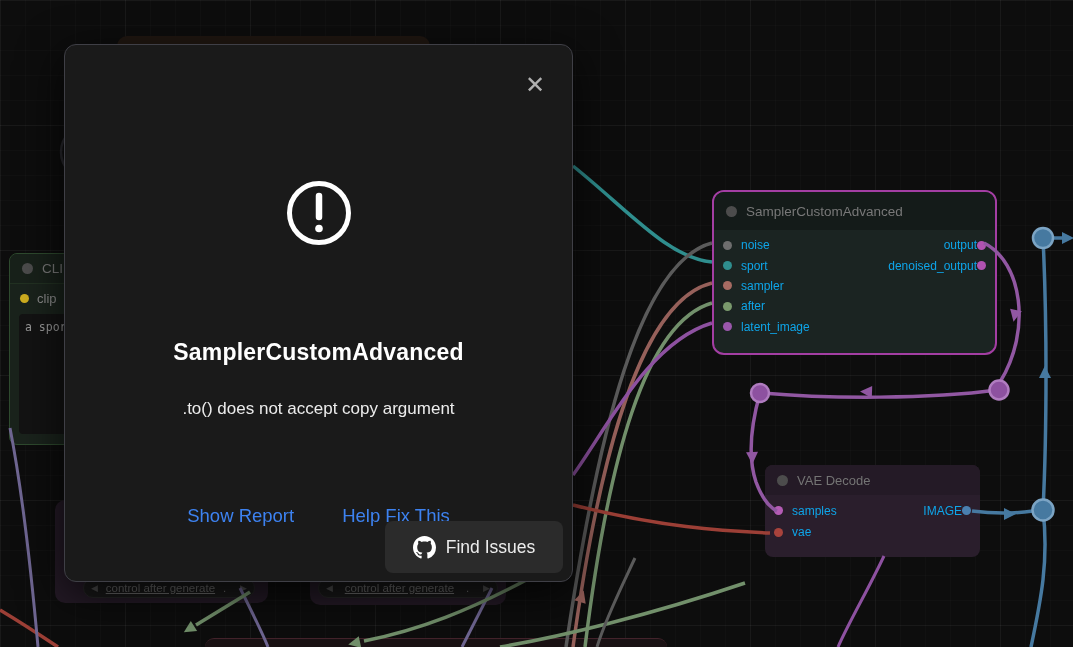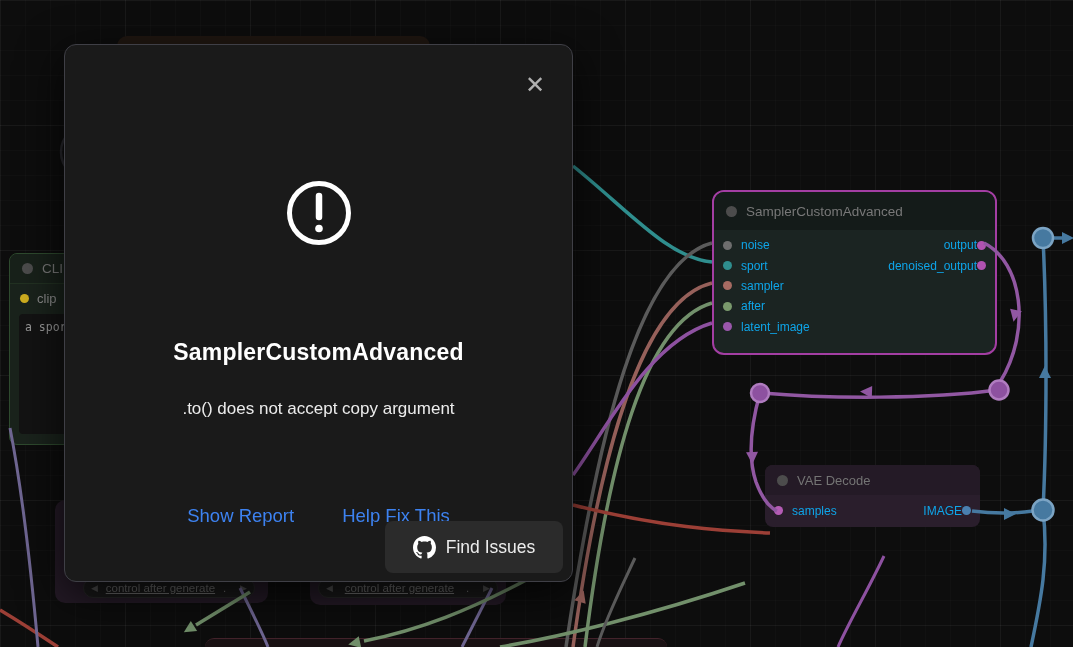--- a/index.html
+++ b/index.html
@@ -51,21 +51,21 @@
 
   #node-sampler { left:712px; top:190px; width:285px; height:165px; background:#1b2422; border:2px solid #a33ea3; border-radius:12px; overflow:hidden; }
   #node-sampler .node-header { height:38px; background:#141b19; }
   .ports { padding-top:5px; }
   .ports .row { display:flex; align-items:center; height:20.4px; padding:0 9px; }
   .ports .in { display:flex; align-items:center; gap:9px; }
   .ports .out { display:flex; align-items:center; gap:0; margin-left:auto; }
   .ports .dot { width:9px; height:9px; border-radius:50%; }
   .ports .lbl { font-size:12px; color:#0ea5e9; white-space:nowrap; }
 
-  #node-vae { left:765px; top:465px; width:215px; height:62px; background:#2a1e2c; border-radius:8px; overflow:hidden; }
+  #node-vae { left:765px; top:465px; width:215px; height:92px; background:#2a1e2c; border-radius:8px; overflow:hidden; }
   #node-vae .node-header { height:30px; background:#241a26; }
   #node-vae .node-title { font-size:13px; color:#747474; }
   #node-vae .ports .row { height:21.5px; }
 
   
   #wires { position:absolute; inset:0; pointer-events:none; }
 
   
   #dialog {
     position:absolute; left:64px; top:44px; width:509px; height:538px;

